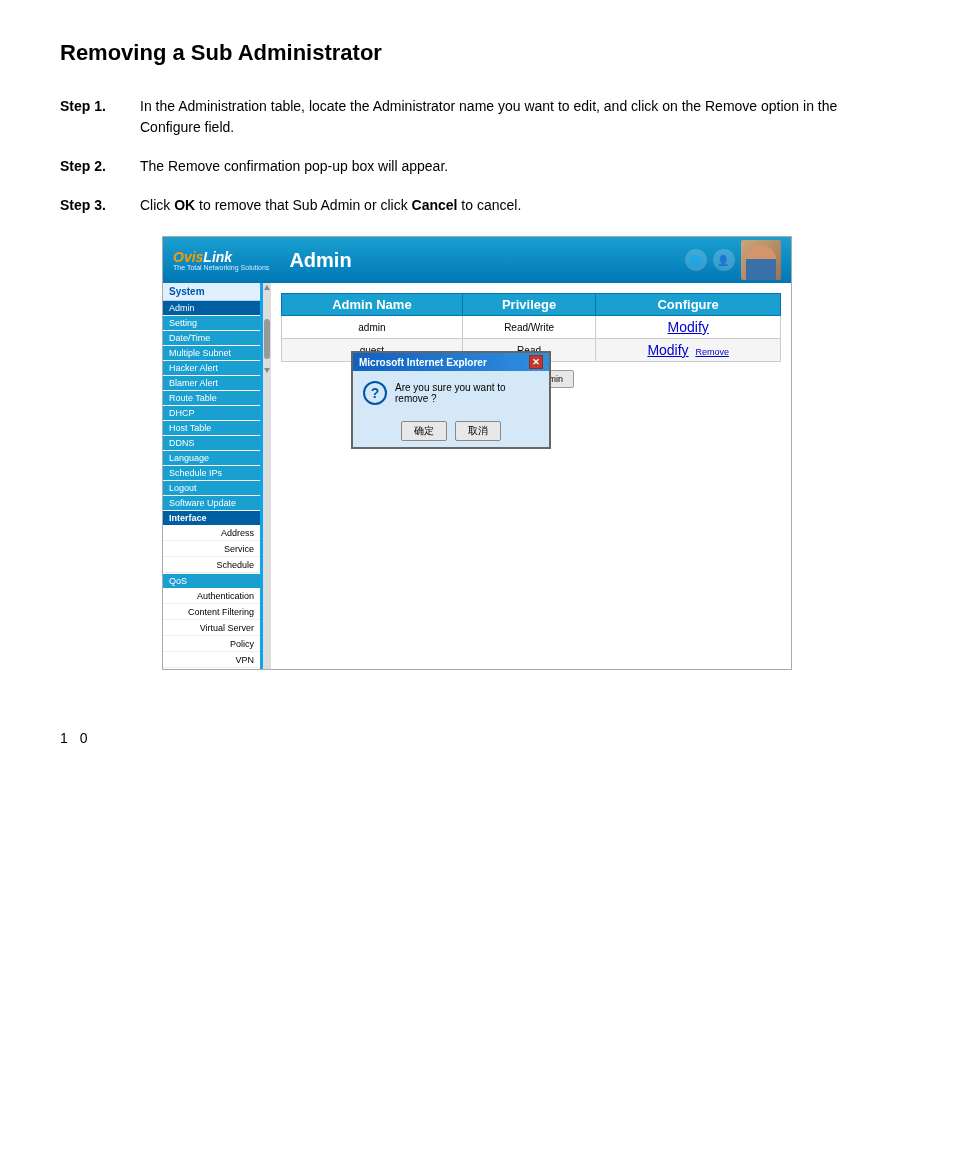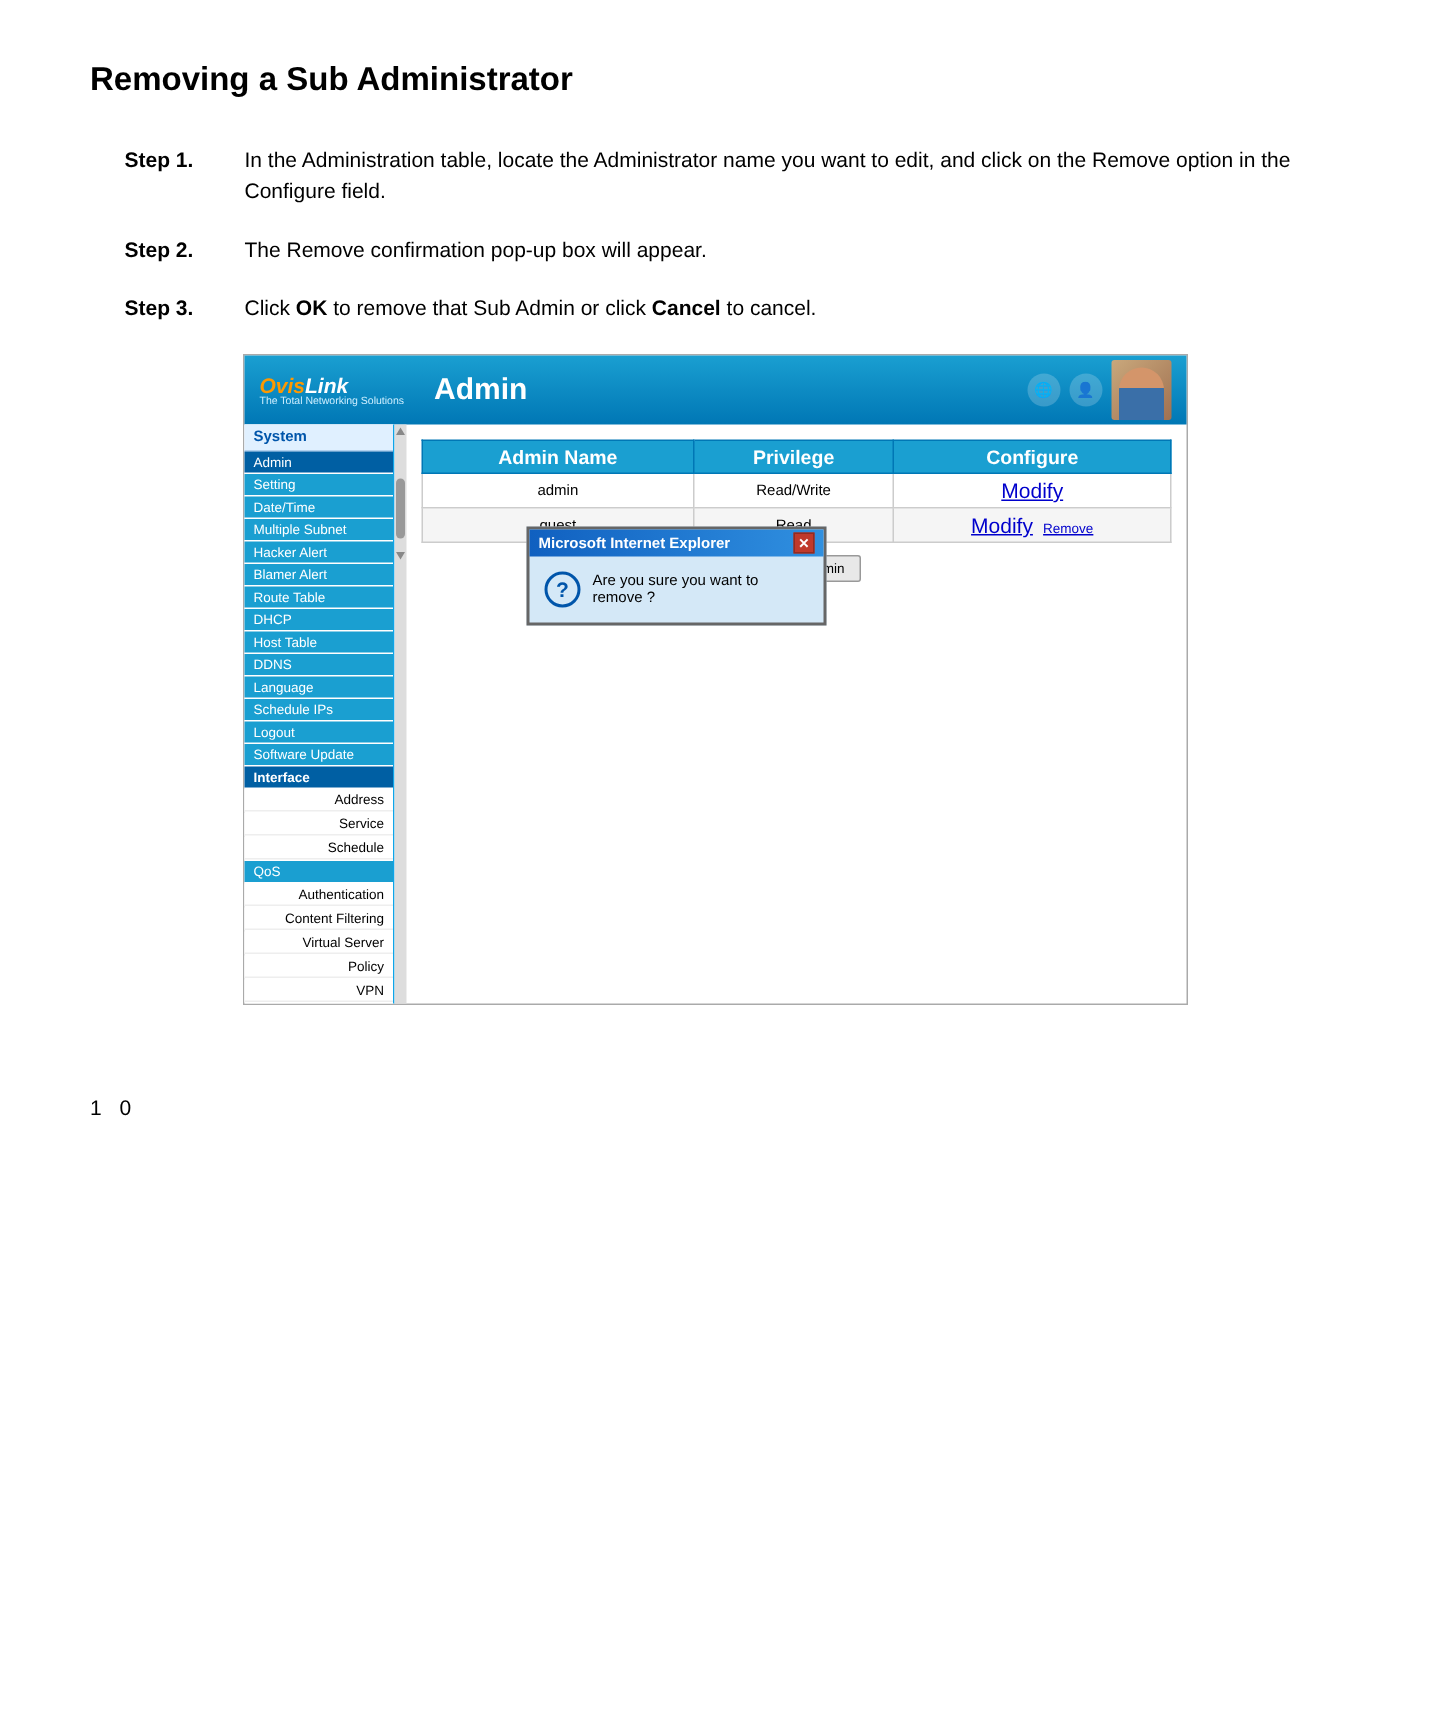--- a/index.html
+++ b/index.html
@@ -16,21 +16,20 @@
     .page-title {
       font-size: 22px;
       font-weight: bold;
       margin-bottom: 30px;
     }
 
     .step {
       display: flex;
       margin-bottom: 18px;
       line-height: 1.5;
-      margin-left: 23px;
     }
     .step-label {
       font-weight: bold;
       min-width: 80px;
       flex-shrink: 0;
     }
     .step-text {
       flex: 1;
     }
     .bold { font-weight: bold; }
@@ -117,21 +116,21 @@
 
     
     .router-body {
       display: flex;
     }
 
     
     .router-sidebar {
       width: 100px;
       background: #fff;
-      border-right: 1px solid #0ea5e9;
+      border-right: 3px solid #0ea5e9;
       flex-shrink: 0;
     }
     .sidebar-section-header {
       background: #e0f0ff;
       color: #0055aa;
       font-weight: bold;
       font-size: 10px;
       padding: 3px 6px;
       border-bottom: 1px solid #b0d0ee;
     }
@@ -427,19 +426,23 @@
       <div class="popup-overlay">
         <div class="popup-box">
           <div class="popup-title-bar">
             <span>Microsoft Internet Explorer</span>
             <div class="popup-close">✕</div>
           </div>
           <div class="popup-body">
             <div class="popup-icon">?</div>
             <span class="popup-message">Are you sure you want to remove ?</span>
           </div>
+          <div class="popup-buttons">
+            <button class="popup-btn">确定</button>
+            <button class="popup-btn">取消</button>
+          </div>
         </div>
       </div>
     </div>
   </div>
 </div>
 
 <div class="page-number">1 0</div>
 
 </body></html>

